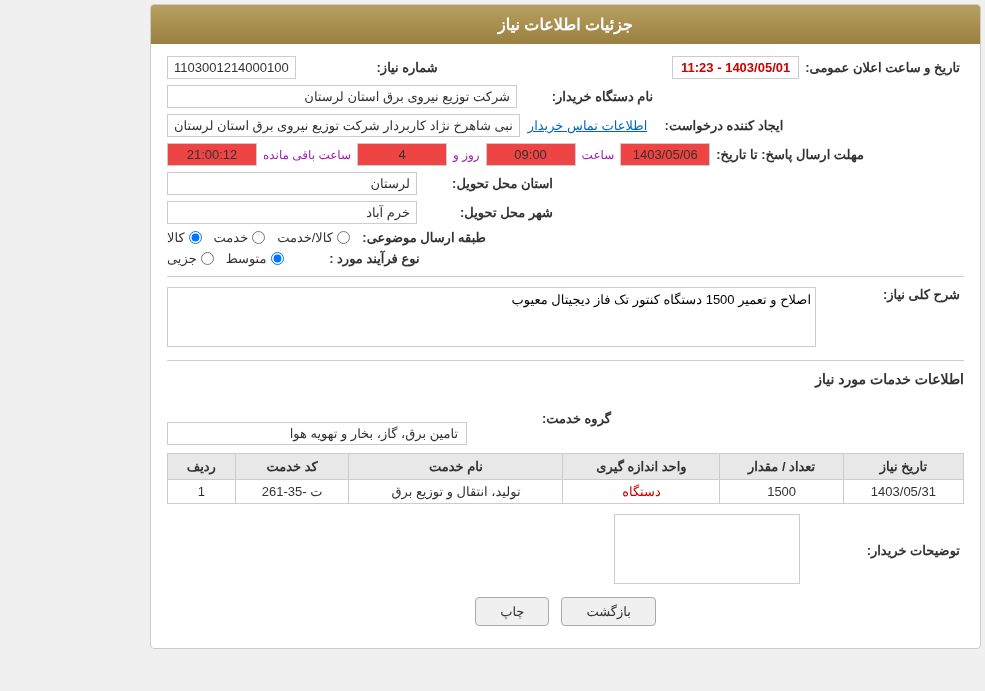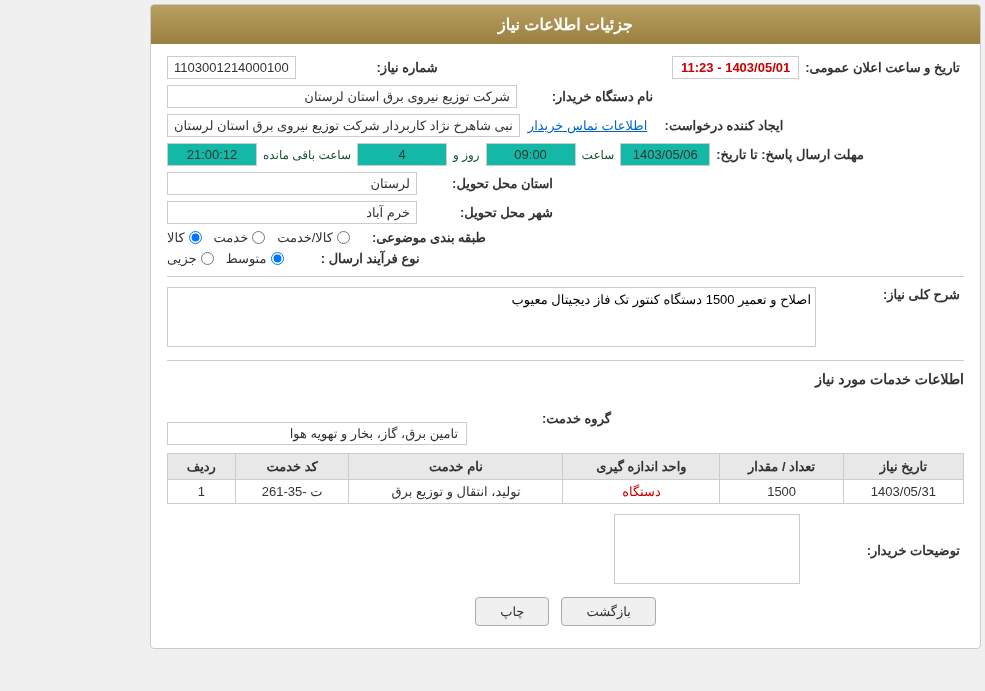--- a/index.html
+++ b/index.html
@@ -83,26 +83,26 @@
       gap: 6px;
       flex-wrap: wrap;
     }
     .deadline-label {
       font-weight: bold;
       color: #333;
     }
     .deadline-box {
       border: 1px solid #ccc;
       padding: 3px 8px;
-      background: #14b8a6;
+      background: #ef4444;
       min-width: 90px;
       text-align: center;
     }
     .deadline-text {
-      color: #14532d;
+      color: #a21caf;
       font-size: 12px;
     }
     .radio-group {
       display: flex;
       align-items: center;
       gap: 12px;
       justify-content: flex-end;
     }
     .radio-item {
       display: flex;
@@ -273,39 +273,39 @@
         <span class="form-label">استان محل تحویل:</span>
         <span class="form-value medium">لرستان</span>
       </div>
 
       <div class="form-row">
         <span class="form-label">شهر محل تحویل:</span>
         <span class="form-value medium">خرم آباد</span>
       </div>
 
       <div class="form-row">
-        <span class="form-label">طبقه بندی موضوعی:</span>
+        <span class="form-label">طبقه ارسال موضوعی:</span>
         <div class="radio-group">
           <div class="radio-item">
             <input type="radio" name="category" style="">
             <span>کالا/خدمت</span>
           </div>
           <div class="radio-item">
             <input type="radio" name="category" style="">
             <span>خدمت</span>
           </div>
           <div class="radio-item">
             <input type="radio" name="category" checked="" style="">
             <span>کالا</span>
           </div>
         </div>
       </div>
 
       <div class="form-row" style="justify-content: flex-end;">
-        <span class="form-label">نوع فرآیند ارسال :</span>
+        <span class="form-label">نوع فرآیند مورد :</span>
         <div style="display:flex;align-items:center;gap:16px;flex-wrap:wrap;">
           <div class="radio-group">
             <div class="radio-item">
               <input type="radio" name="process" checked="" style="">
               <span>متوسط</span>
             </div>
             <div class="radio-item">
               <input type="radio" name="process" style="">
               <span>جزیی</span>
             </div>

